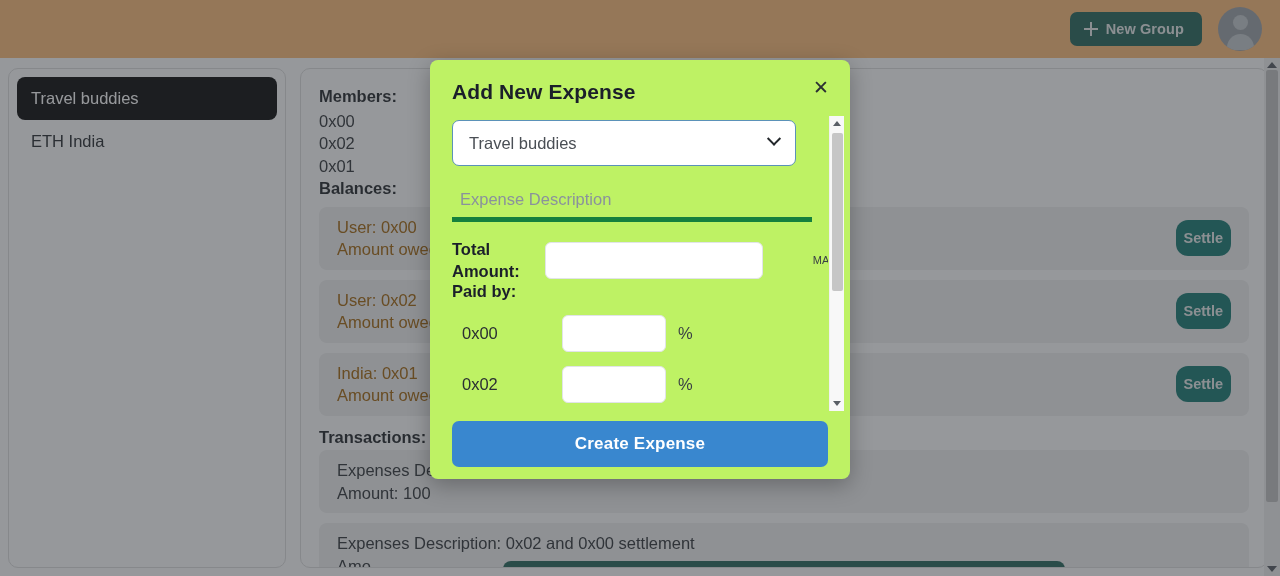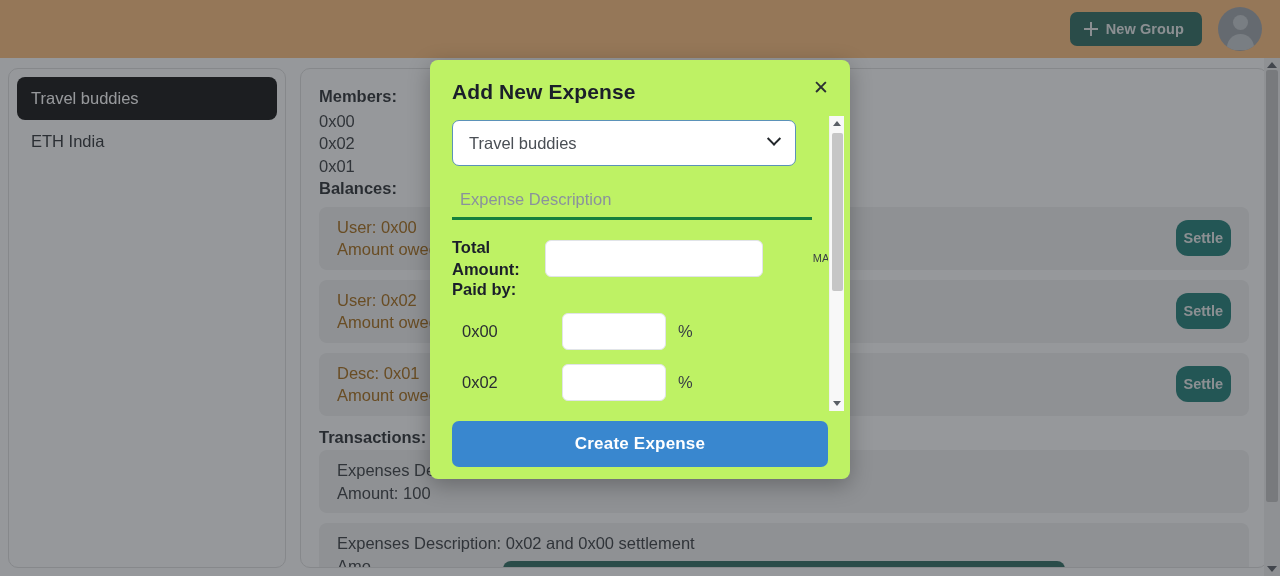--- a/index.html
+++ b/index.html
@@ -292,21 +292,21 @@
     width: 10px; height: 10px;
     border-right: 2px solid #23272b;
     border-bottom: 2px solid #23272b;
     transform: rotate(45deg) translate(-3px,-3px);
   }
 
   .desc-input {
     margin-top: 20px;
     width: 360px;
     border: none;
-    border-bottom: 3px solid #15803d;
+    border-bottom: 5px solid #15803d;
     font-size: 16.5px;
     color: #6f7782;
     padding: 4px 2px 8px 8px;
     outline: none;
     font-family: "Liberation Sans", sans-serif;
     background: transparent;
   }
   .desc-input::placeholder { color: #8a929c; }
 
   .field-row {
@@ -447,21 +447,21 @@
         </div>
         <div class="balance-card">
           <div class="lines">
             <div>User: 0x02</div>
             <div>Amount owed</div>
           </div>
           <button class="settle-btn">Settle</button>
         </div>
         <div class="balance-card">
           <div class="lines">
-            <div>Desc: 0x01</div>
+            <div>India: 0x01</div>
             <div>Amount owed</div>
           </div>
           <button class="settle-btn">Settle</button>
         </div>
       </div>
 
       <div class="section-title">Transactions:</div>
 
       <div>
         <div class="tx-card">

